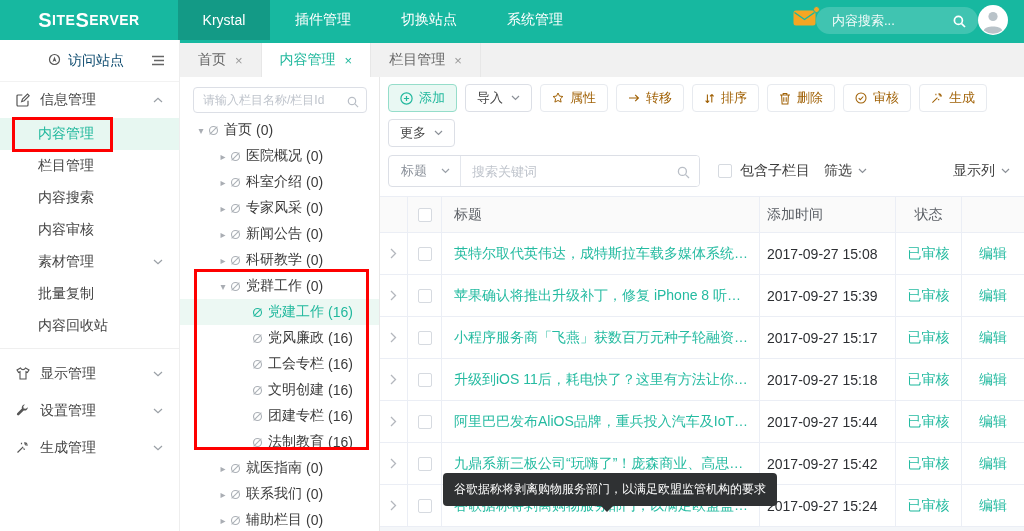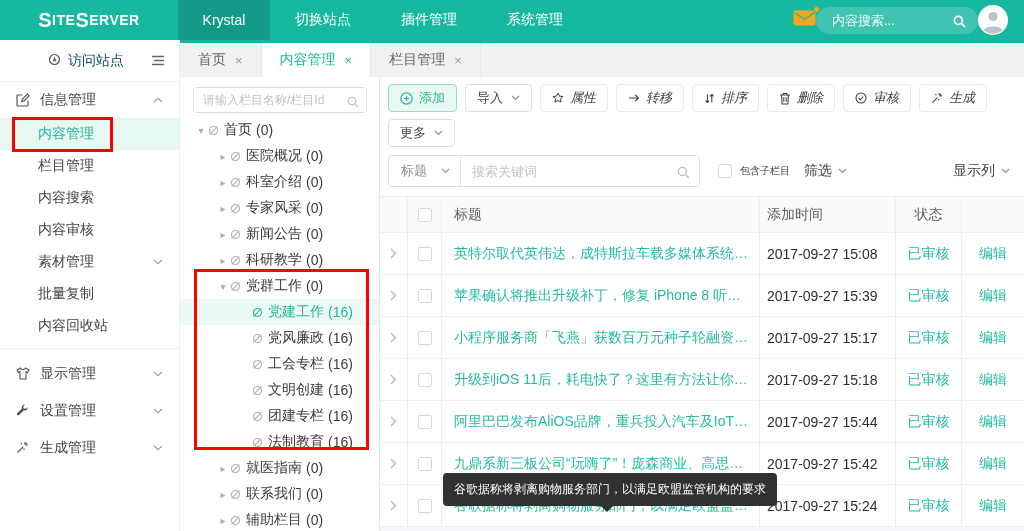--- a/index.html
+++ b/index.html
@@ -64,32 +64,32 @@
   .tnode.d2 { padding-left:72px; }
   .tnode.sel { background:#ecf8f3; color:#21b89d; }
   .tnode.sel .tlink { color:#21b89d; }
 
   
   .main { flex:1; min-width:0; position:relative; background:#fff; }
   .btnrow { display:flex; gap:8px; padding-left:8px; margin-top:7px; }
   .btn { height:28px; display:inline-flex; align-items:center; gap:6px; padding:0 11px; border:1px solid #dcdfe6; border-radius:4px; background:#fff; font-size:13px; color:#474747; cursor:pointer; }
   .btn .bi { display:flex; }
   .btn.primary { background:#e9f8f3; border-color:#95ddca; color:#21b89d;text-align:right; }
-  .btn.disabled { color:#404040; border-color:#e7eaef; cursor:default;font-style:italic; }
+  .btn.disabled { color:#a16207; border-color:#e7eaef; cursor:default; }
   .btn .dd { display:flex; color:#8b9097; margin-left:2px; }
   .filterrow { display:flex; align-items:center; margin-top:8px; padding-left:8px; height:32px; }
   .fgroup { display:flex; align-items:stretch; height:32px; border:1px solid #dcdfe6; border-radius:4px; overflow:hidden; }
   .fselect { display:flex; align-items:center; gap:14px; padding:0 10px 0 12px; font-size:13px; color:#8a9099; border-right:1px solid #e4e7ed; cursor:pointer; }
   .fselect .dd { display:flex; color:#9aa0a8; }
   .finput { position:relative; width:238px; display:flex; align-items:center; }
   .finput input { width:100%; height:100%; border:none; outline:none; font-size:13px; color:#333; padding:0 28px 0 11px; }
   .finput input::placeholder { color:#bfc4cc; }
   .finput .mag { position:absolute; right:9px; top:9px; color:#b9bec6; }
   .cbx { width:14px; height:14px; border:1px solid #d6dae0; border-radius:2px; background:#fff; display:inline-block; cursor:pointer; flex-shrink:0; }
-  .inc-label { font-size:10px; color:#3d3d3d; margin-left:8px; }
+  .inc-label { font-size:14px; color:#3d3d3d; margin-left:8px; }
   .flt { display:flex; align-items:center; gap:6px; font-size:14px; color:#3d3d3d; margin-left:14px; cursor:pointer; }
   .flt .dd { display:flex; color:#8b9097; }
   .cols { margin-left:auto; margin-right:14px; display:flex; align-items:center; gap:6px; font-size:14px; color:#3d3d3d; cursor:pointer; }
   .cols .dd { display:flex; color:#8b9097; }
 
   
   .table { margin-top:9px; border-top:1px solid #ebeef5; }
   .trow, .thead { display:grid; grid-template-columns:28px 34px 1fr 136px 66px 62px; }
   .thead { height:36px; background:#fafafa; }
   .trow { height:42px; background:#fff; }
@@ -120,22 +120,22 @@
 
   <header class="topbar">
     <div class="logo">
       <span class="big">S</span>
         <span class="sm">ITE</span>
         <span class="big">S</span>
         <span class="sm">ERVER</span>
     </div>
     <div class="site-tab">Krystal</div>
     <nav class="top-menu">
+      <div class="tm-item">插件管理</div>
       <div class="tm-item">切换站点</div>
-      <div class="tm-item">插件管理</div>
       <div class="tm-item">系统管理</div>
     </nav>
     <div class="top-right">
       <div class="mail-wrap">
         <span>
           <svg width="23" height="16" viewBox="0 0 23 16">
               <rect x="0.5" y="0.5" width="22" height="15" rx="2.5" fill="#f5a623"></rect>
               <path d="M1.5 2.5l10 7 10-7" fill="none" stroke="#17b8a0" stroke-width="1.4"></path>
             </svg>
         </span>

